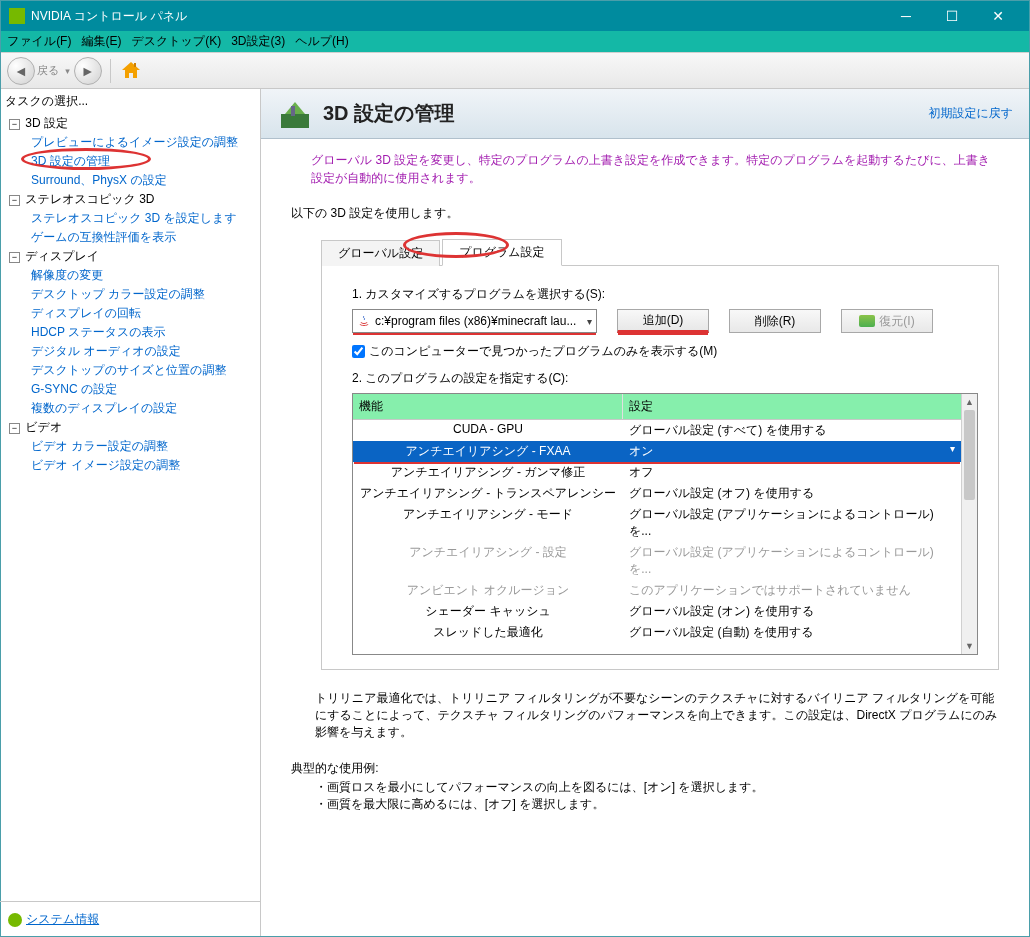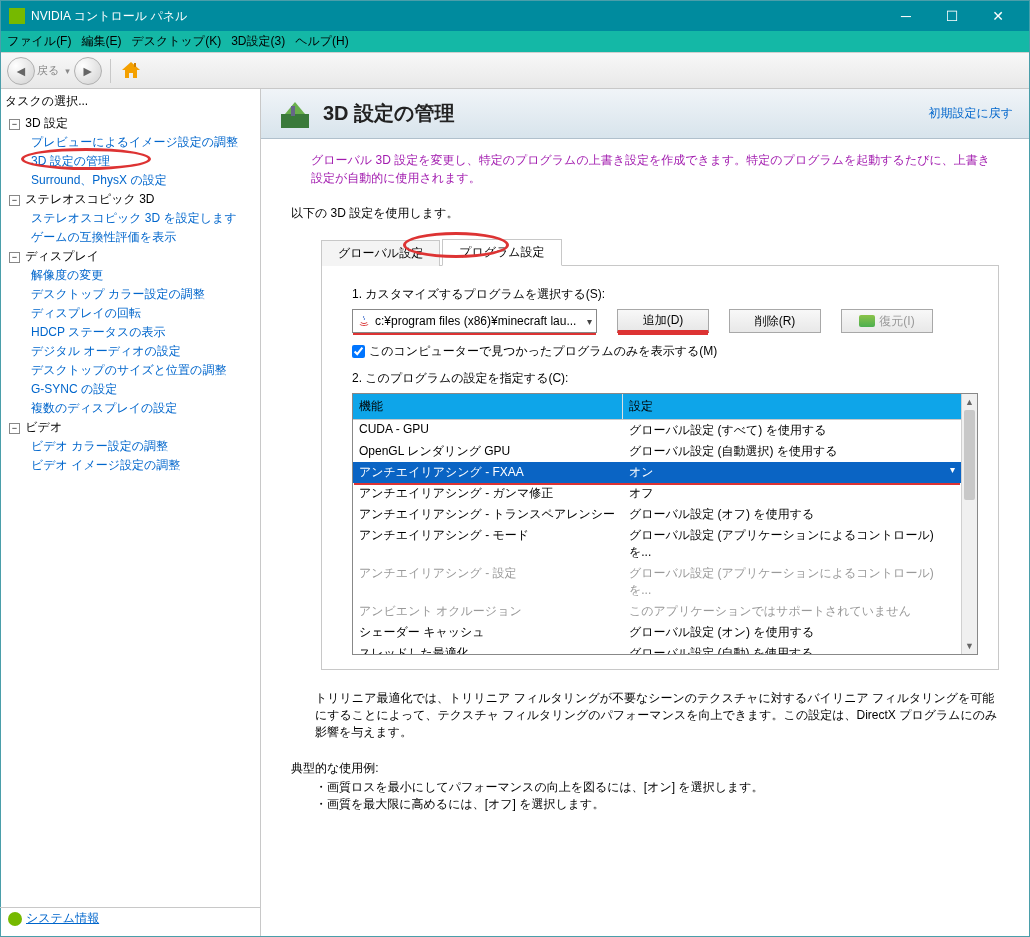--- a/index.html
+++ b/index.html
@@ -46,42 +46,42 @@
 .combo { width: 245px; height: 24px; border: 1px solid #888; background: #fff; display: flex; align-items: center; padding: 0 4px; font-size: 12px; }
 .combo-icon { width: 14px; height: 14px; margin-right: 4px; }
 .combo-text { flex: 1; white-space: nowrap; overflow: hidden; text-overflow: ellipsis; }
 .combo-arrow { font-size: 10px; color: #444; }
 .wbtn { width: 92px; height: 24px; border: 1px solid #a8a8a8; background: linear-gradient(#f8f8f8,#e8e8e8); font-size: 12px; display: flex; align-items: center; justify-content: center; cursor: default; }
 .wbtn.disabled { color: #999; }
 .wbtn-icon { width: 16px; height: 12px; background: linear-gradient(#8bc34a,#4caf50); margin-right: 4px; border-radius: 2px; }
 .checkbox-row { display: flex; align-items: center; font-size: 12px; margin: 4px 0 10px 0; gap: 4px; }
 .settings-table-wrap { border: 1px solid #888; margin-top: 6px; height: 262px; display: flex; }
 .settings-table { flex: 1; overflow: hidden; }
-.thead { display: flex; background: #0ea5e9; border-bottom: 1px solid #c8c8c8; }
+.thead { display: flex; background: #86efac; border-bottom: 1px solid #c8c8c8; }
 .th { padding: 4px 6px; font-size: 12px; }
 .th1 { width: 270px; border-right: 1px solid #e0e0e0; }
 .th2 { flex: 1; }
 .tbody { overflow: auto; }
 .trow { display: flex; font-size: 12px; }
 .trow.selected { background: #0a64c4; color: #fff; }
 .trow.disabled { color: #999; }
-.td1 { width: 270px; padding: 2px 6px; }
+.td1 { width: 270px; padding: 2px 6px; text-align: center; }
 .td2 { flex: 1; padding: 2px 6px; position: relative; }
 .td2 .dd-arrow { position: absolute; right: 6px; top: 2px; font-size: 10px; color: #444; }
 .trow.selected .td2 .dd-arrow { color: #fff; }
 .vscroll { width: 16px; background: #f0f0f0; border-left: 1px solid #d0d0d0; position: relative; }
 .vscroll-thumb { position: absolute; left: 2px; right: 2px; top: 16px; height: 90px; background: #c8c8c8; border-radius: 2px; }
 .vscroll-arr { position: absolute; left: 0; right: 0; height: 16px; display:flex; align-items:center; justify-content:center; font-size:9px; color:#666; }
 .vscroll-arr.up { top:0; }
 .vscroll-arr.down { bottom:0; }
 .explain-section { padding: 10px 30px; font-size: 12px; }
 .explain-title { margin-bottom: 2px; }
 .explain-body { padding-left: 24px; line-height: 1.4; }
 .red-underline { border-bottom: 3px solid #d33; }
-.footer { position: absolute; bottom: 8px; left: 0; right: 0; height: 22px; border-top: 1px solid #c8c8c8; display: flex; align-items: center; padding: 0 8px; font-size: 12px; }
+.footer { position: absolute; bottom: 0; left: 0; right: 0; height: 36px; border-top: 1px solid #c8c8c8; display: flex; align-items: center; padding: 0 8px; font-size: 12px; }
 .footer-icon { width: 14px; height: 14px; background: #76b900; border-radius: 7px; margin-right: 4px; }
 .footer a { color: #0066cc; text-decoration: underline; }
 </style>
 </head>
 <body>
 
 <div class="titlebar">
   <div class="titlebar-icon"></div>
   <div class="titlebar-title">NVIDIA コントロール パネル</div>
   <div class="titlebar-btns">
@@ -213,24 +213,20 @@
           <div class="settings-table">
             <div class="thead">
               <div class="th th1">機能</div>
               <div class="th th2">設定</div>
             </div>
             <div class="tbody" id="tbody">
                 <div class="trow">
                   <div class="td1">CUDA - GPU</div>
                   <div class="td2">グローバル設定 (すべて) を使用する</div>
                 </div>
-                <div class="trow">
-                  <div class="td1">OpenGL レンダリング GPU</div>
-                  <div class="td2">グローバル設定 (自動選択) を使用する</div>
-                </div>
                 <div class="trow selected" style="box-shadow: rgb(221, 51, 51) 0px 3px 0px -1px;">
                   <div class="td1">アンチエイリアシング - FXAA</div>
                   <div class="td2">オン<span class="dd-arrow">▾</span></div>
                 </div>
                 <div class="trow">
                   <div class="td1">アンチエイリアシング - ガンマ修正</div>
                   <div class="td2">オフ</div>
                 </div>
                 <div class="trow">
                   <div class="td1">アンチエイリアシング - トランスペアレンシー</div>

